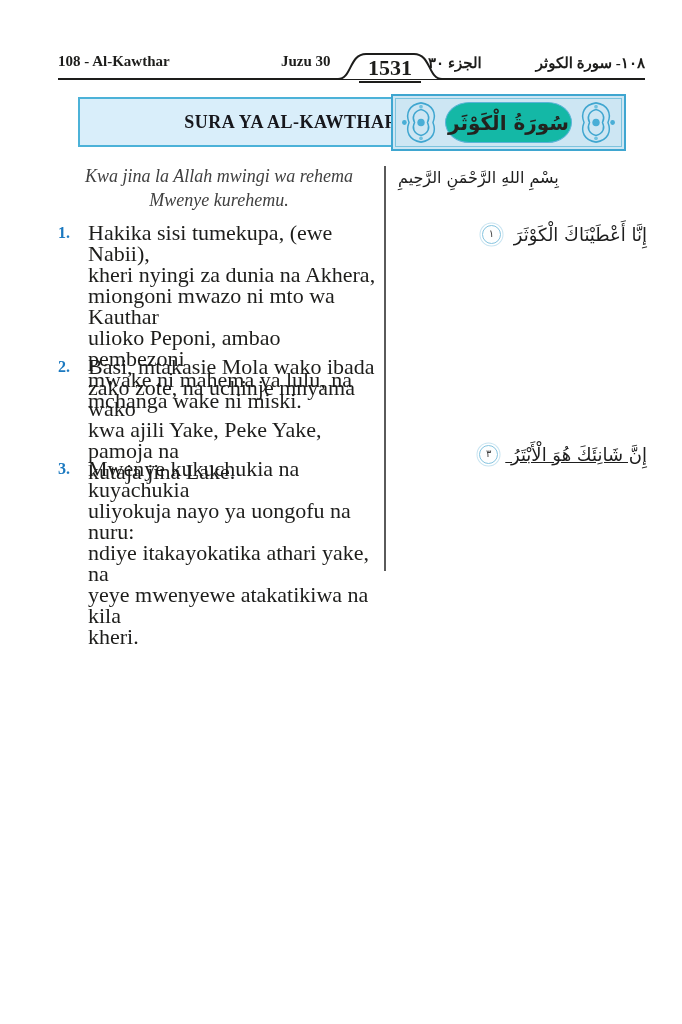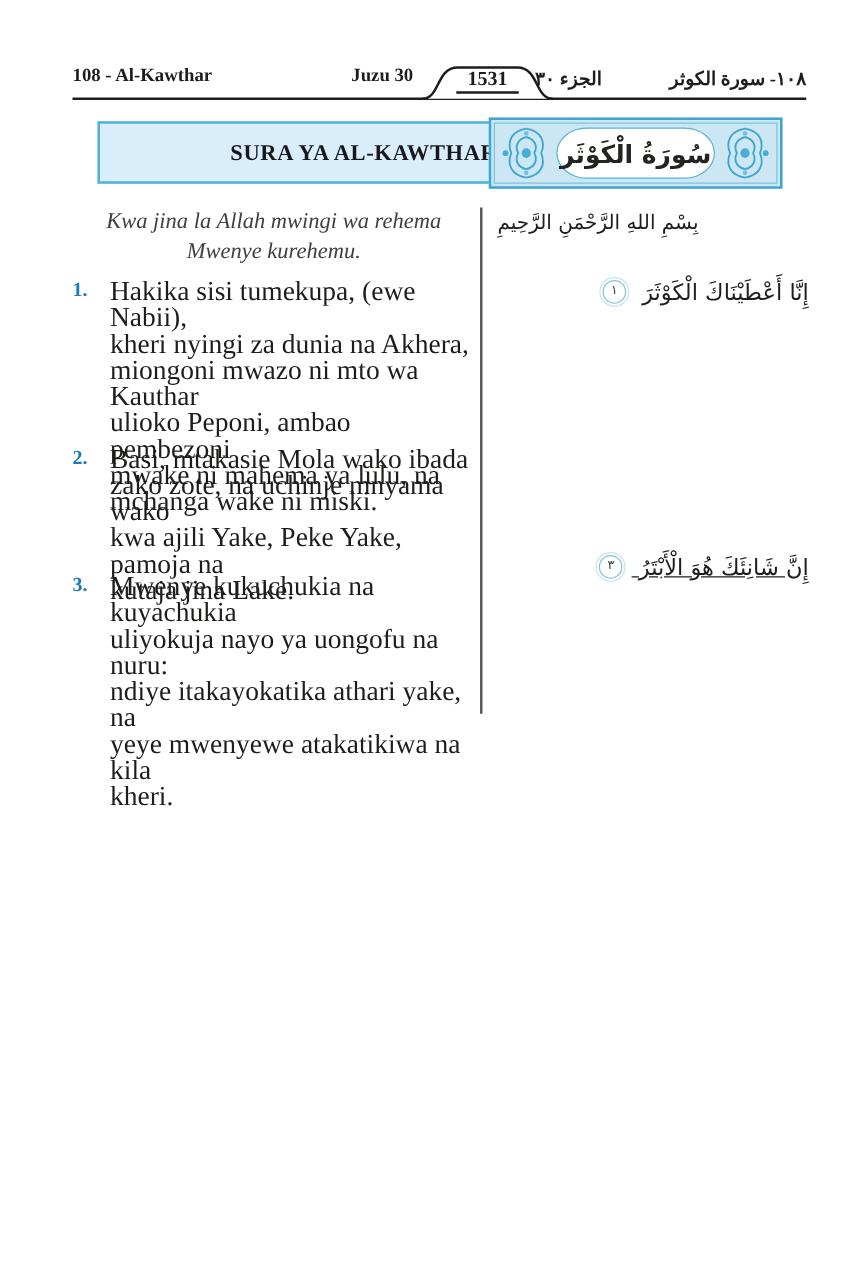--- a/index.html
+++ b/index.html
@@ -17,21 +17,21 @@
   .hdr-ar { font-family:Liberation Serif, serif; font-size:15px; font-weight:bold; direction:rtl; }
   .hdr-juzu-ar  { left:428px; top:54px; }
   .hdr-title-ar { right:37px; top:54px; }
   .hdr-rule { position:absolute; left:58px; right:37px; top:78px; height:2px; background:#1d1d1b; }
   .pg-tab { position:absolute; left:336px; top:51px; width:108px; height:29px; z-index:2; }
   .pg-tab svg { position:absolute; left:0; top:0; }
   .pg-num {
     position:absolute; left:0; top:4px; width:108px; text-align:center;
   }
   .pg-num span {
-    font-size:16px; font-weight:bold; padding:0 9px 1px 9px;
+    font-size:22px; font-weight:bold; padding:0 9px 1px 9px;
     border-bottom:2px solid #1d1d1b;
   }
 
   
   .banner-sw {
     position:absolute; left:58px; top:97px; width:322px; height:50px;
     background:#d9eefa; border:2px solid #4cb2d8;
     display:flex; align-items:center; justify-content:flex-end;
     font-size:18px; font-weight:bold; letter-spacing:.5px; color:#17171c;margin-left:20px;
   }
@@ -40,21 +40,21 @@
     background:#cde6f3; border:2px solid #3fa6d0;
   }
   .banner-ar::before {
     content:""; position:absolute; inset:2px; border:1px solid #7cc3de; pointer-events:none;
   }
   .orn { position:absolute; top:4px; bottom:4px; width:46px; height:calc(100% - 8px); }
   .orn-left { left:5px; }
   .orn-right { right:5px; transform:scaleX(-1); }
   .cartouche {
     position:absolute; left:52px; right:52px; top:6px; bottom:6px;
-    background:#ffffff; border:1.5px solid #5ab4d8; border-radius:26px / 22px;
+    background:#14b8a6; border:1.5px solid #5ab4d8; border-radius:26px / 22px;
     display:flex; align-items:center; justify-content:center;
   }
   .cartouche-text {
     font-family:"DejaVu Sans", sans-serif; font-size:20px; font-weight:bold;
     color:#23231f; direction:rtl; white-space:nowrap;
   }
 
   
   .col-divider { position:absolute; left:384px; top:166px; width:2px; height:405px; background:#5a5a5a; }
 

